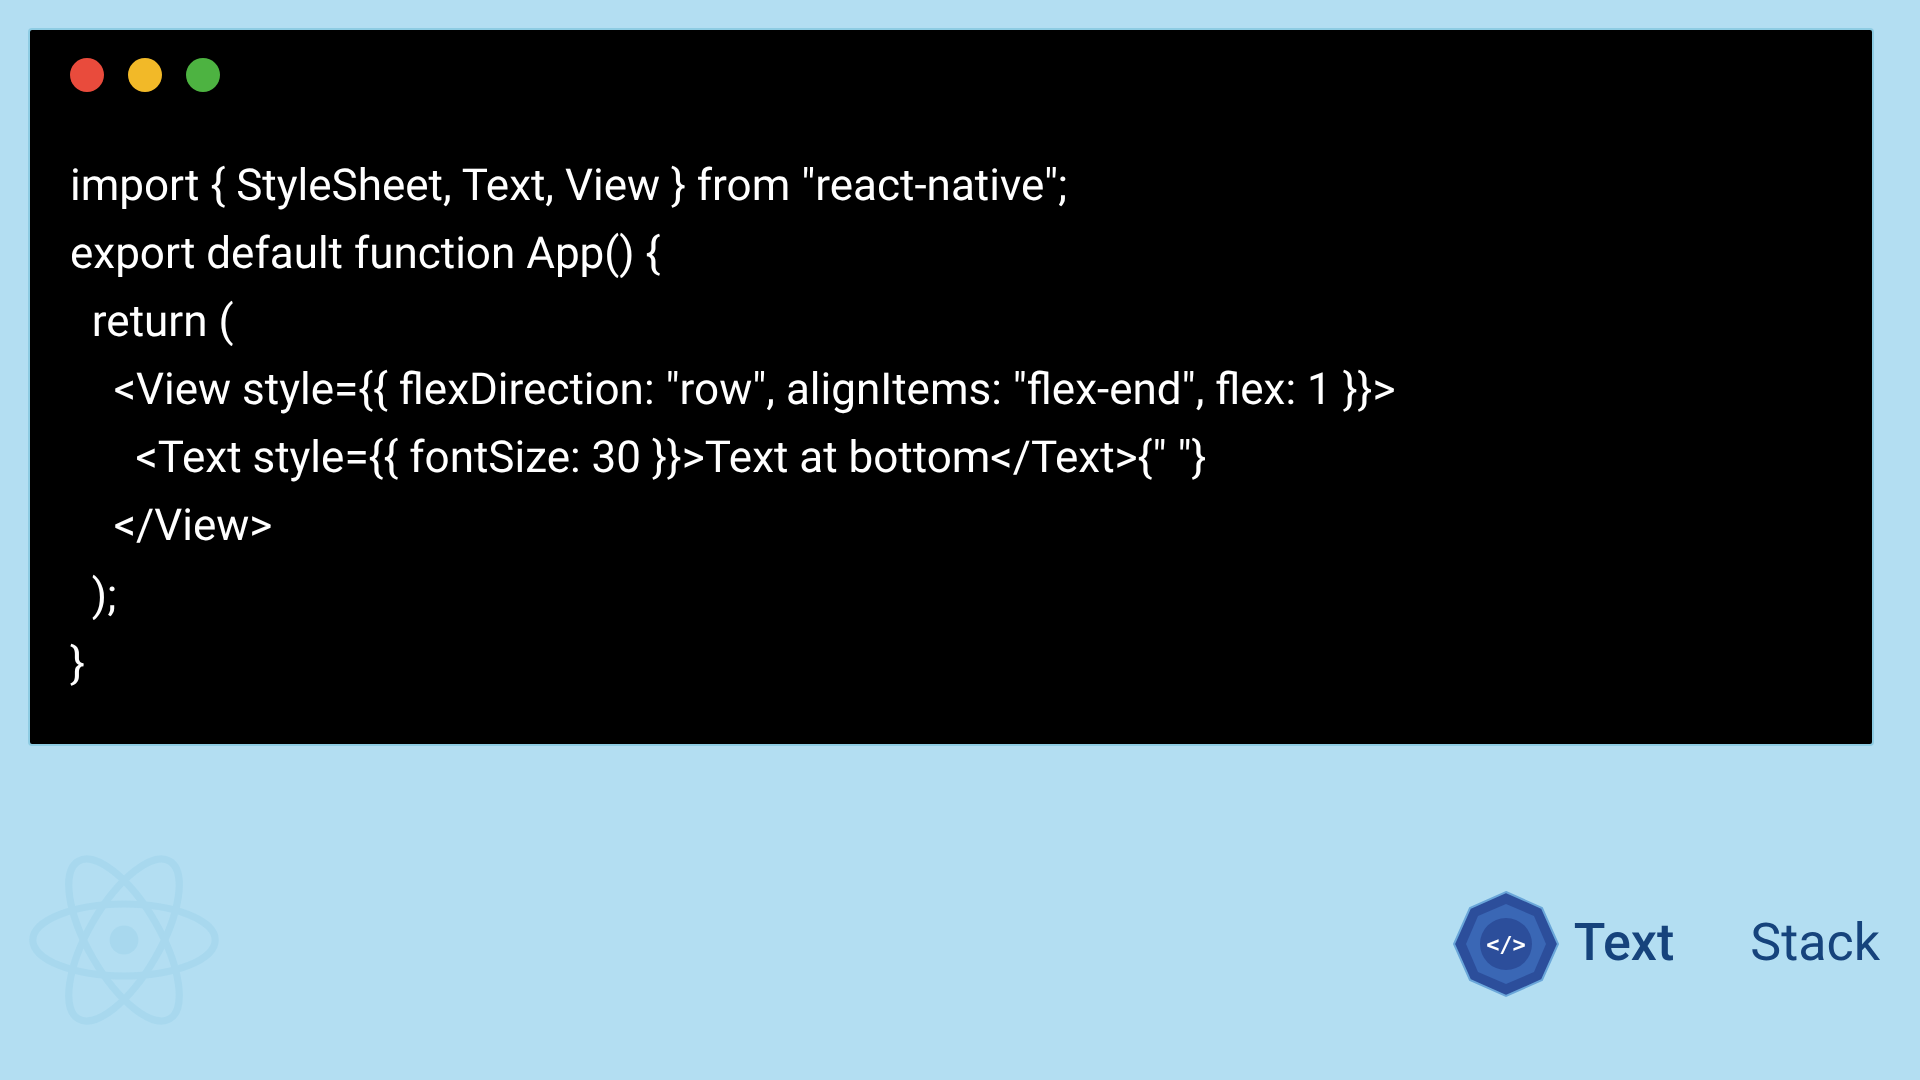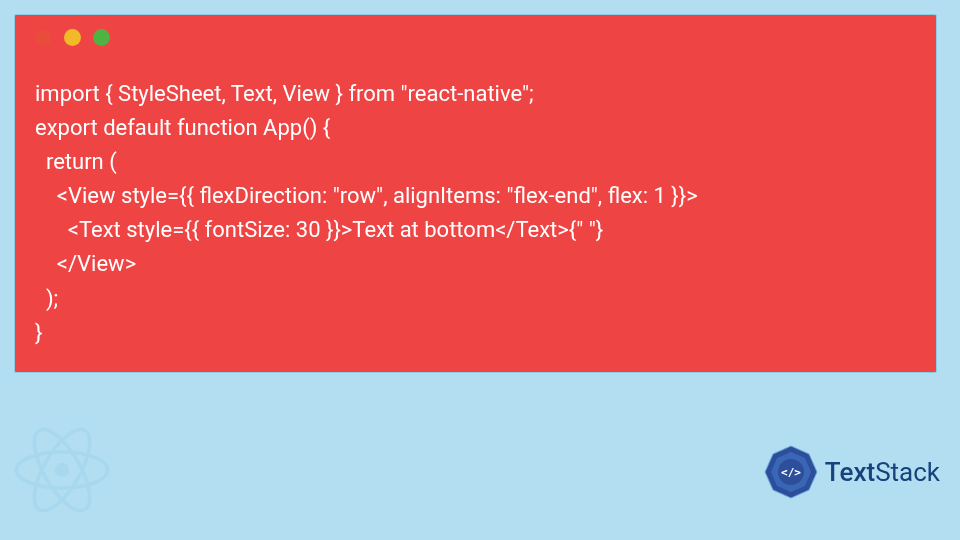--- a/index.html
+++ b/index.html
@@ -9,21 +9,21 @@
     background: #b3def2;
     font-family: -apple-system, BlinkMacSystemFont, "Segoe UI", Roboto, sans-serif;
     position: relative;
     overflow: hidden;
   }
   .code-window {
     position: absolute;
     top: 14px;
     left: 14px;
     right: 23px;
-    background: #ef4444;
+    background: #000000;
     border: 1px solid #8ecce3;
     border-radius: 2px;
   }
   .titlebar {
     height: 44px;
     display: flex;
     align-items: center;
     padding-left: 20px;
     gap: 12px;
   }
@@ -56,20 +56,21 @@
     height: 60px;
     position: relative;
   }
   .logo-text {
     font-size: 26px;
     font-weight: 500;
     color: #16437c;
   }
   .logo-text .stack {
     font-weight: 400;
+    margin-left: 38px;
   }
   .watermark {
     position: absolute;
     left: -8px;
     bottom: 10px;
     width: 140px;
     height: 120px;
     opacity: 0.25;
   }
 </style>

